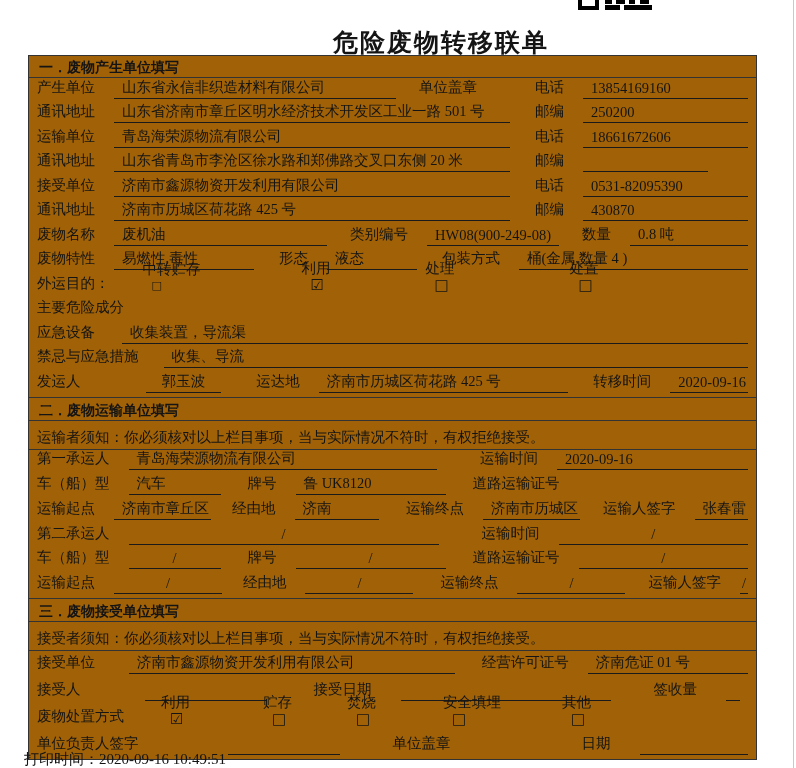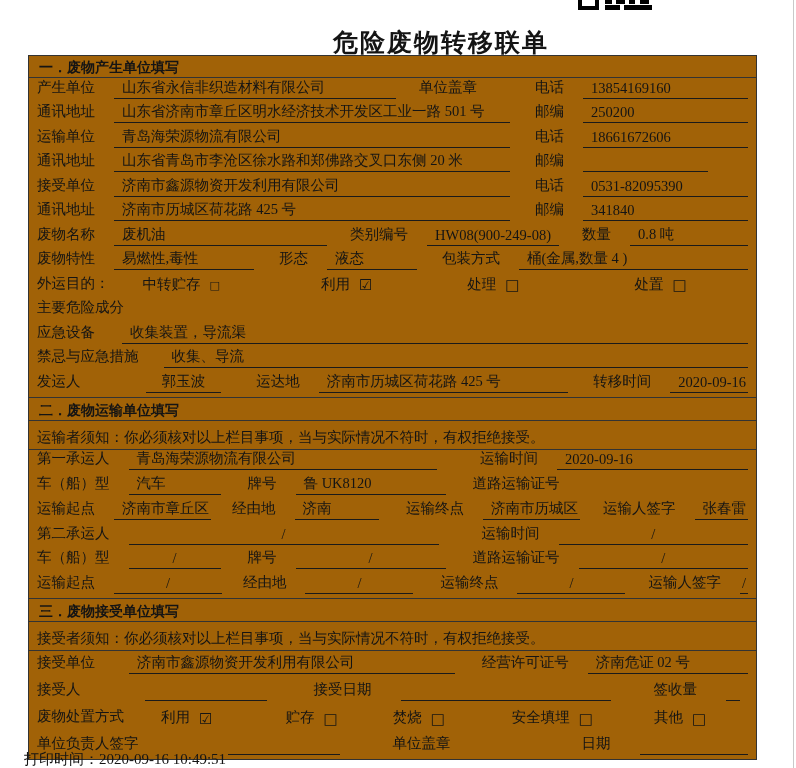--- a/index.html
+++ b/index.html
@@ -18,21 +18,21 @@
   .notice{height:29px;box-sizing:border-box;padding:7px 8px 0;border-bottom:1px solid #333;}
   .row{display:flex;align-items:flex-end;padding:0 8px 4px;box-sizing:border-box;gap:15px;}
   .s1r{height:24.5px;}
   .s2r{height:24.8px;}
   .s3r{height:27px;}
   .lbl{white-space:nowrap;padding:0 4px 2px 0;}
   .fld{border-bottom:1px solid #1a1a1a;white-space:nowrap;padding:0 2px 1px 8px;box-sizing:border-box;min-height:16px;}
   .fld.c{text-align:center;padding-left:2px;}
   .f1{flex:1;}
   .spacer{flex:1;}
-  .cb{display:flex;align-items:flex-end;white-space:nowrap;padding-bottom:1px;}
+  .cb{display:flex;align-items:flex-start;white-space:nowrap;padding-bottom:1px;flex-direction:column;}
   .cb-mark{margin-left:9px;font-family:"DejaVu Sans","Liberation Sans",sans-serif;font-size:15px;line-height:1.05;}
   .cb.small .cb-mark{font-size:11px;line-height:1.3;}
   .footer{position:absolute;left:24px;top:750px;font-size:15px;}
 </style>
 </head>
 <body>
 
 <div class="page">
 
   <div class="hdr">
@@ -88,21 +88,21 @@
       <span class="lbl">接受单位</span>
       <span class="fld f1">济南市鑫源物资开发利用有限公司</span>
       <span class="lbl" style="margin-left:10px">电话</span>
       <span class="fld" style="width:165px">0531-82095390</span>
     </div>
 
     <div class="row s1r">
       <span class="lbl">通讯地址</span>
       <span class="fld f1">济南市历城区荷花路 425 号</span>
       <span class="lbl" style="margin-left:10px">邮编</span>
-      <span class="fld" style="width:165px">341840</span>
+      <span class="fld" style="width:165px">430870</span>
     </div>
 
     <div class="row s1r">
       <span class="lbl">废物名称</span>
       <span class="fld" style="width:213px">废机油</span>
       <span class="lbl" style="margin-left:8px">类别编号</span>
       <span class="fld" style="width:132px">HW08(900-249-08)</span>
       <span class="lbl" style="margin-left:8px">数量</span>
       <span class="fld f1">0.8 吨</span>
     </div>
@@ -216,21 +216,21 @@
       <span class="fld f1 c">/</span>
     </div>
 
     <div class="sec">三．废物接受单位填写</div>
     <div class="notice">接受者须知：你必须核对以上栏目事项，当与实际情况不符时，有权拒绝接受。</div>
 
     <div class="row s3r">
       <span class="lbl">接受单位</span>
       <span class="fld" style="flex:2.1;margin-left:15px">济南市鑫源物资开发利用有限公司</span>
       <span class="lbl" style="margin-left:12px">经营许可证号</span>
-      <span class="fld f1">济南危证 02 号</span>
+      <span class="fld f1">济南危证 01 号</span>
     </div>
 
     <div class="row s3r">
       <span class="lbl">接受人</span>
       <span class="fld" style="width:122px;margin-left:45px"></span>
       <span class="lbl" style="margin-left:32px">接受日期</span>
       <span class="fld" style="width:210px;margin-left:10px"></span>
       <span class="lbl" style="margin-left:28px">签收量</span>
       <span class="fld f1" style="margin-left:10px;margin-right:8px"></span>
     </div>

